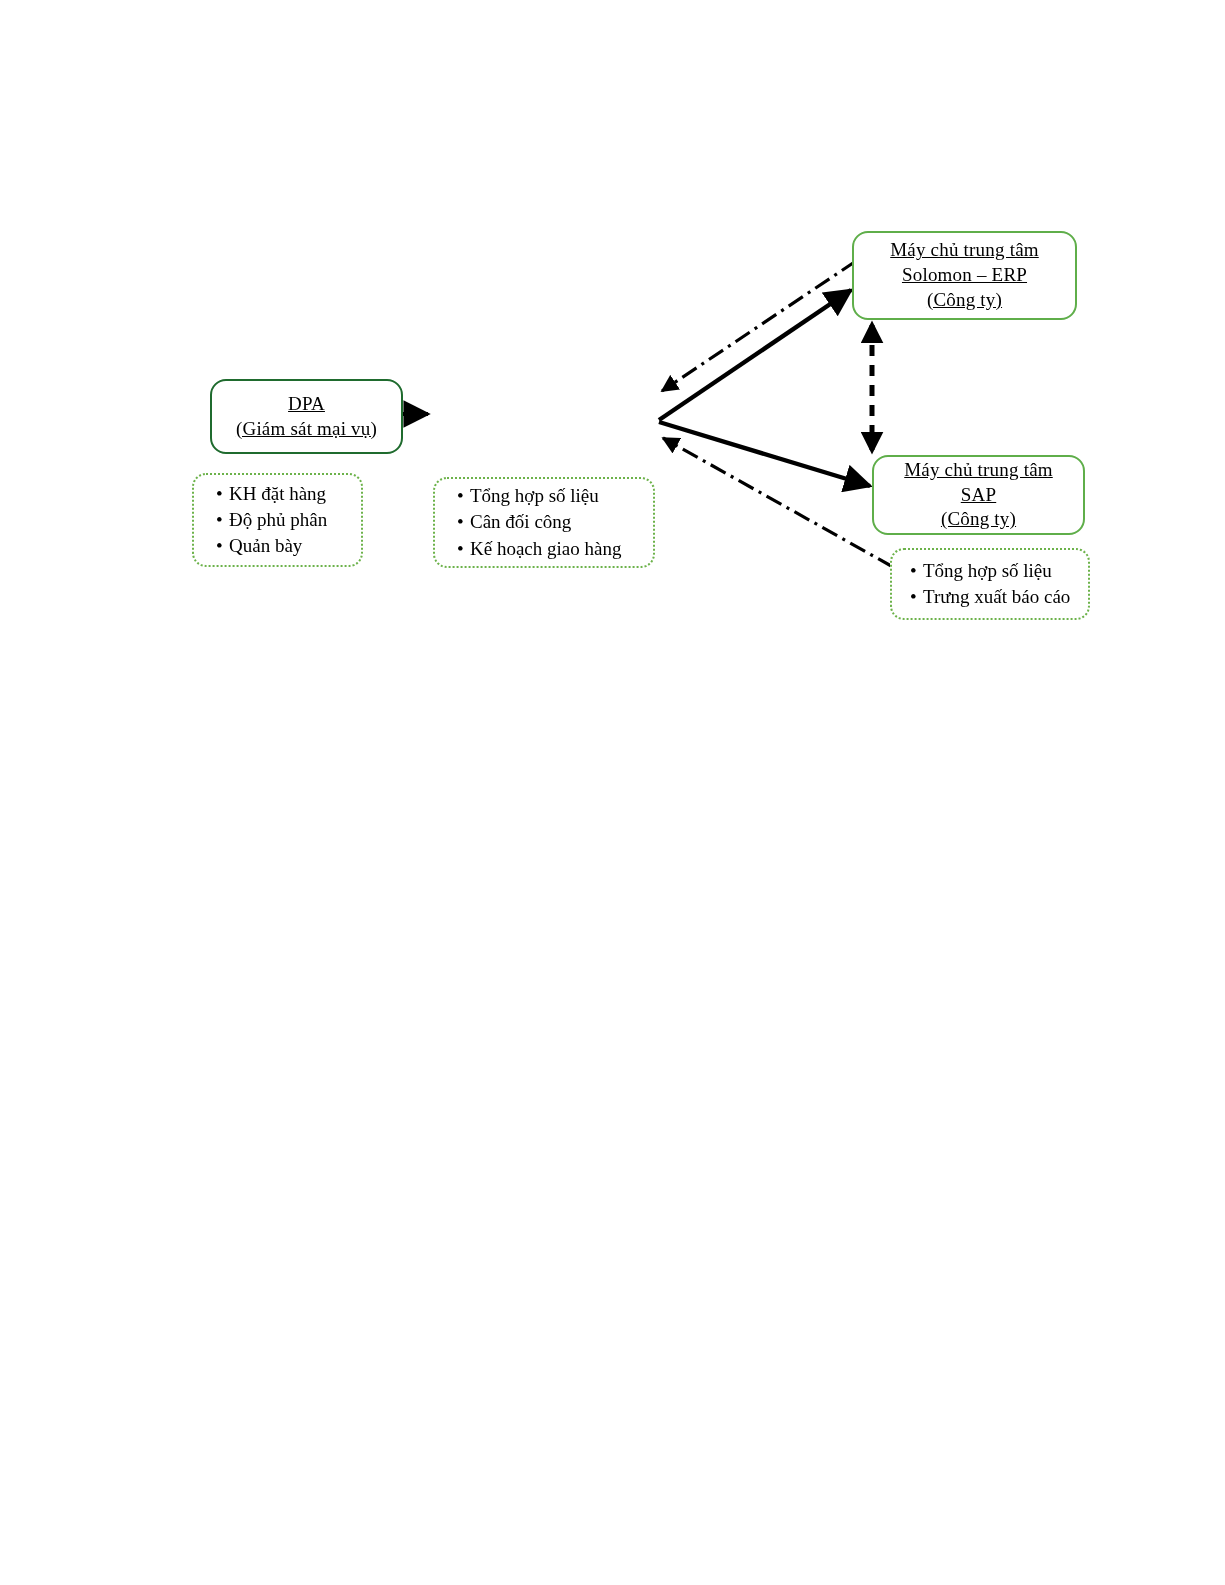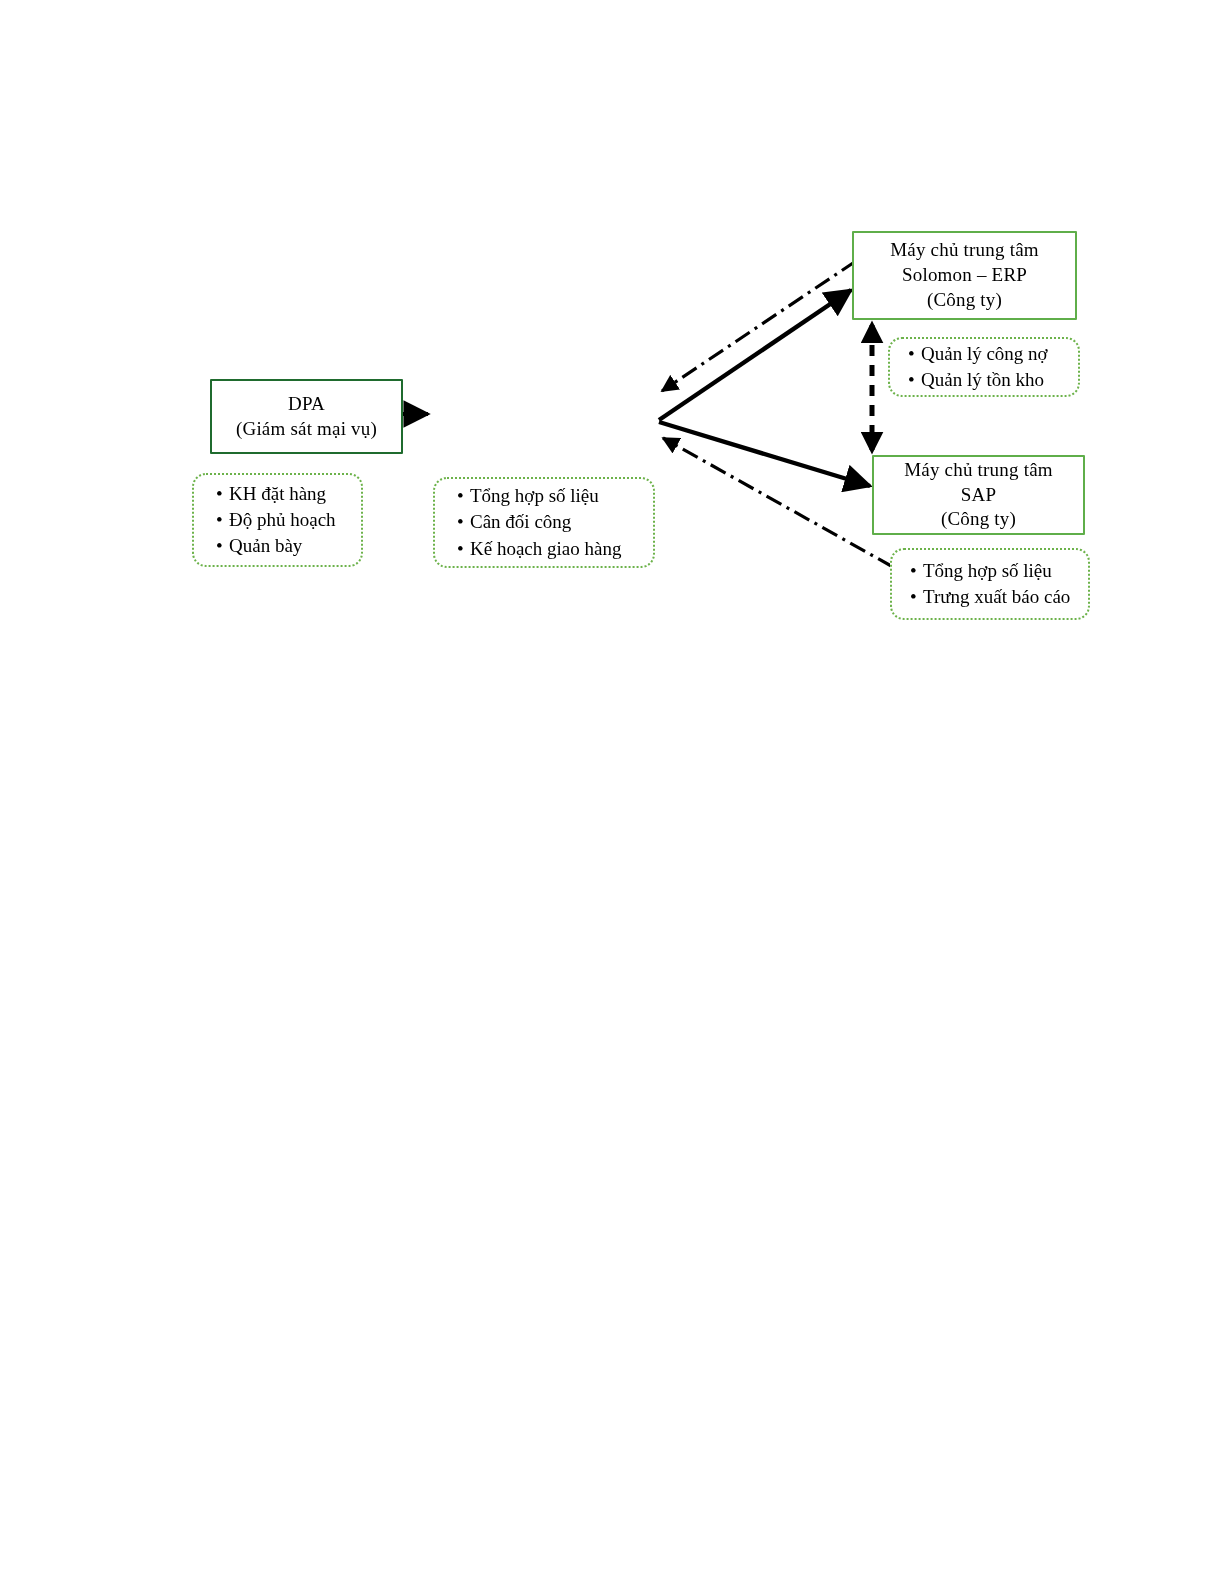--- a/index.html
+++ b/index.html
@@ -38,21 +38,22 @@
     display: flex;
     align-items: center;
     justify-content: center;
     text-align: center;
     line-height: 1.30;
     font-size: 19px;
     letter-spacing: 0.2px;
   }
 
   .node-solid {
-    border-radius: 1px;
+    border-radius: 16px;
+    text-decoration: underline;
   }
 
   .node-dpa {
     border: 2.5px solid #1f6b2e;
   }
 
   .node-green {
     border: 2.5px solid #5fae4a;
   }
 
@@ -117,43 +118,39 @@
 
   <div class="node node-solid node-dpa" style="left:178px; top:379px; width:193px; height:75px;margin-left:32px;">
     <div>
       <span class="node-line">DPA</span>
       <span class="node-line">(Giám sát mại vụ)</span>
     </div>
   </div>
 
   <div class="listbox" style="left:192px; top:473px; width:171px; height:94px;">
     <span class="bullet-row">KH đặt hàng</span>
-    <span class="bullet-row">Độ phủ hoạch</span>
+    <span class="bullet-row">Độ phủ phân</span>
     <span class="bullet-row">Quản bày</span>
   </div>
 
 
   <div class="listbox" style="left:433px; top:477px; width:222px; height:91px;">
     <span class="bullet-row">Tổng hợp số liệu</span>
     <span class="bullet-row">Cân đối công</span>
     <span class="bullet-row">Kế hoạch giao hàng</span>
   </div>
 
   <div class="node node-solid node-green" style="left:852px; top:231px; width:225px; height:89px;">
     <div>
       <span class="node-line">Máy chủ trung tâm</span>
       <span class="node-line">Solomon – ERP</span>
       <span class="node-line">(Công ty)</span>
     </div>
   </div>
 
-  <div class="listbox" style="left:888px; top:337px; width:192px; height:60px; padding-left:18px;">
-    <span class="bullet-row">Quản lý công nợ</span>
-    <span class="bullet-row">Quản lý tồn kho</span>
-  </div>
 
   <div class="node node-solid node-green" style="left:872px; top:455px; width:213px; height:80px;">
     <div>
       <span class="node-line">Máy chủ trung tâm</span>
       <span class="node-line">SAP</span>
       <span class="node-line">(Công ty)</span>
     </div>
   </div>
 
   <div class="listbox" style="left:890px; top:548px; width:200px; height:72px; padding-left:18px;">

